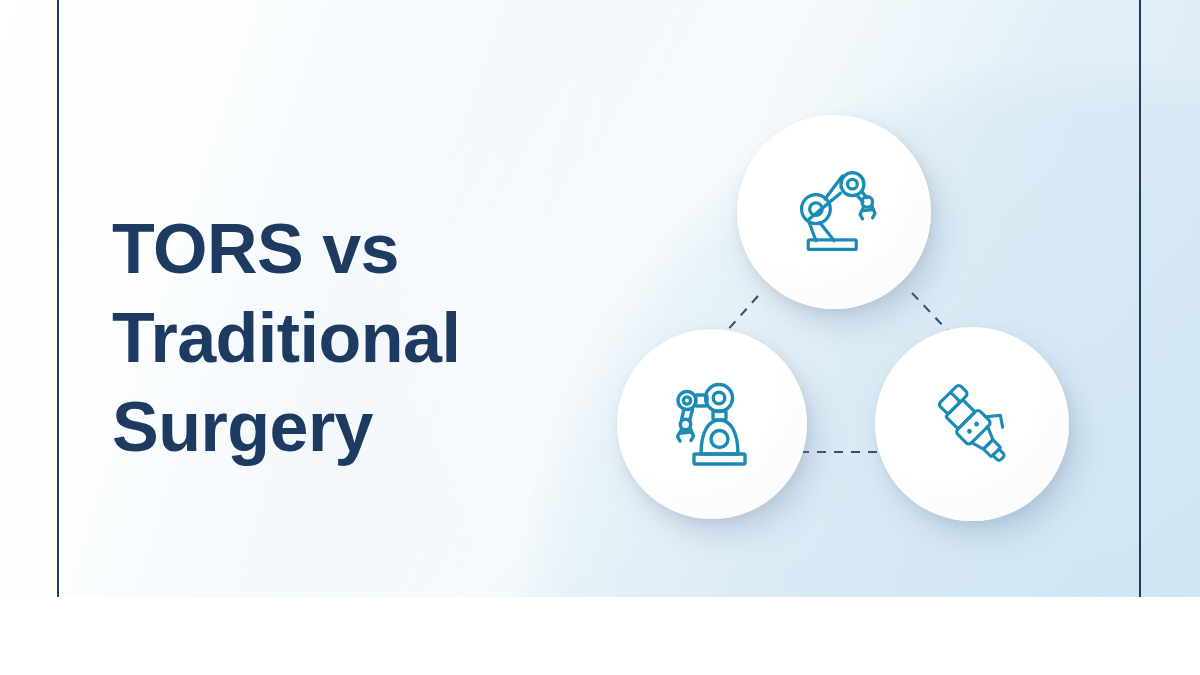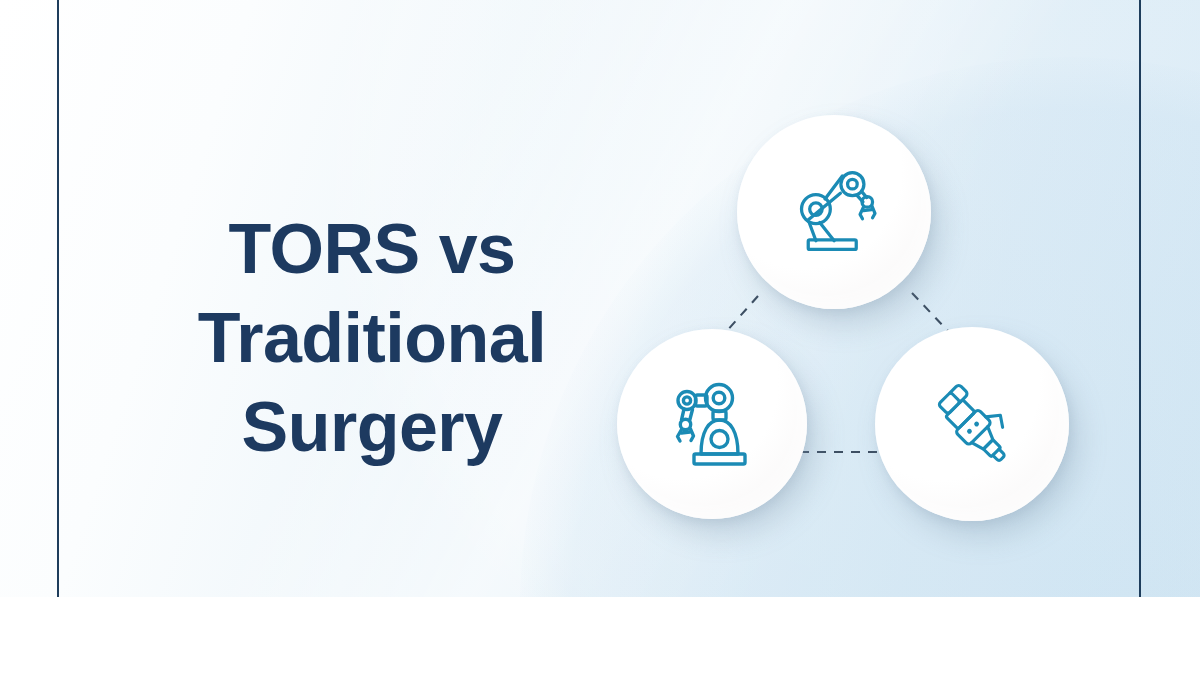--- a/index.html
+++ b/index.html
@@ -20,21 +20,20 @@
     width: 1200px;
     height: 597px;
     overflow: hidden;
     background: linear-gradient(108deg,
                  #ffffff 0%,
                  #fbfdfe 18%,
                  #f0f7fb 38%,
                  #e3f0f8 58%,
                  #d7e9f5 78%,
                  #cfe5f3 100%);
-    text-align: center;
   }
 
   
   .bg-sheen {
     position: absolute;
     left: -10%;
     top: -28%;
     width: 130%;
     height: 150%;
     background: linear-gradient(118deg,

